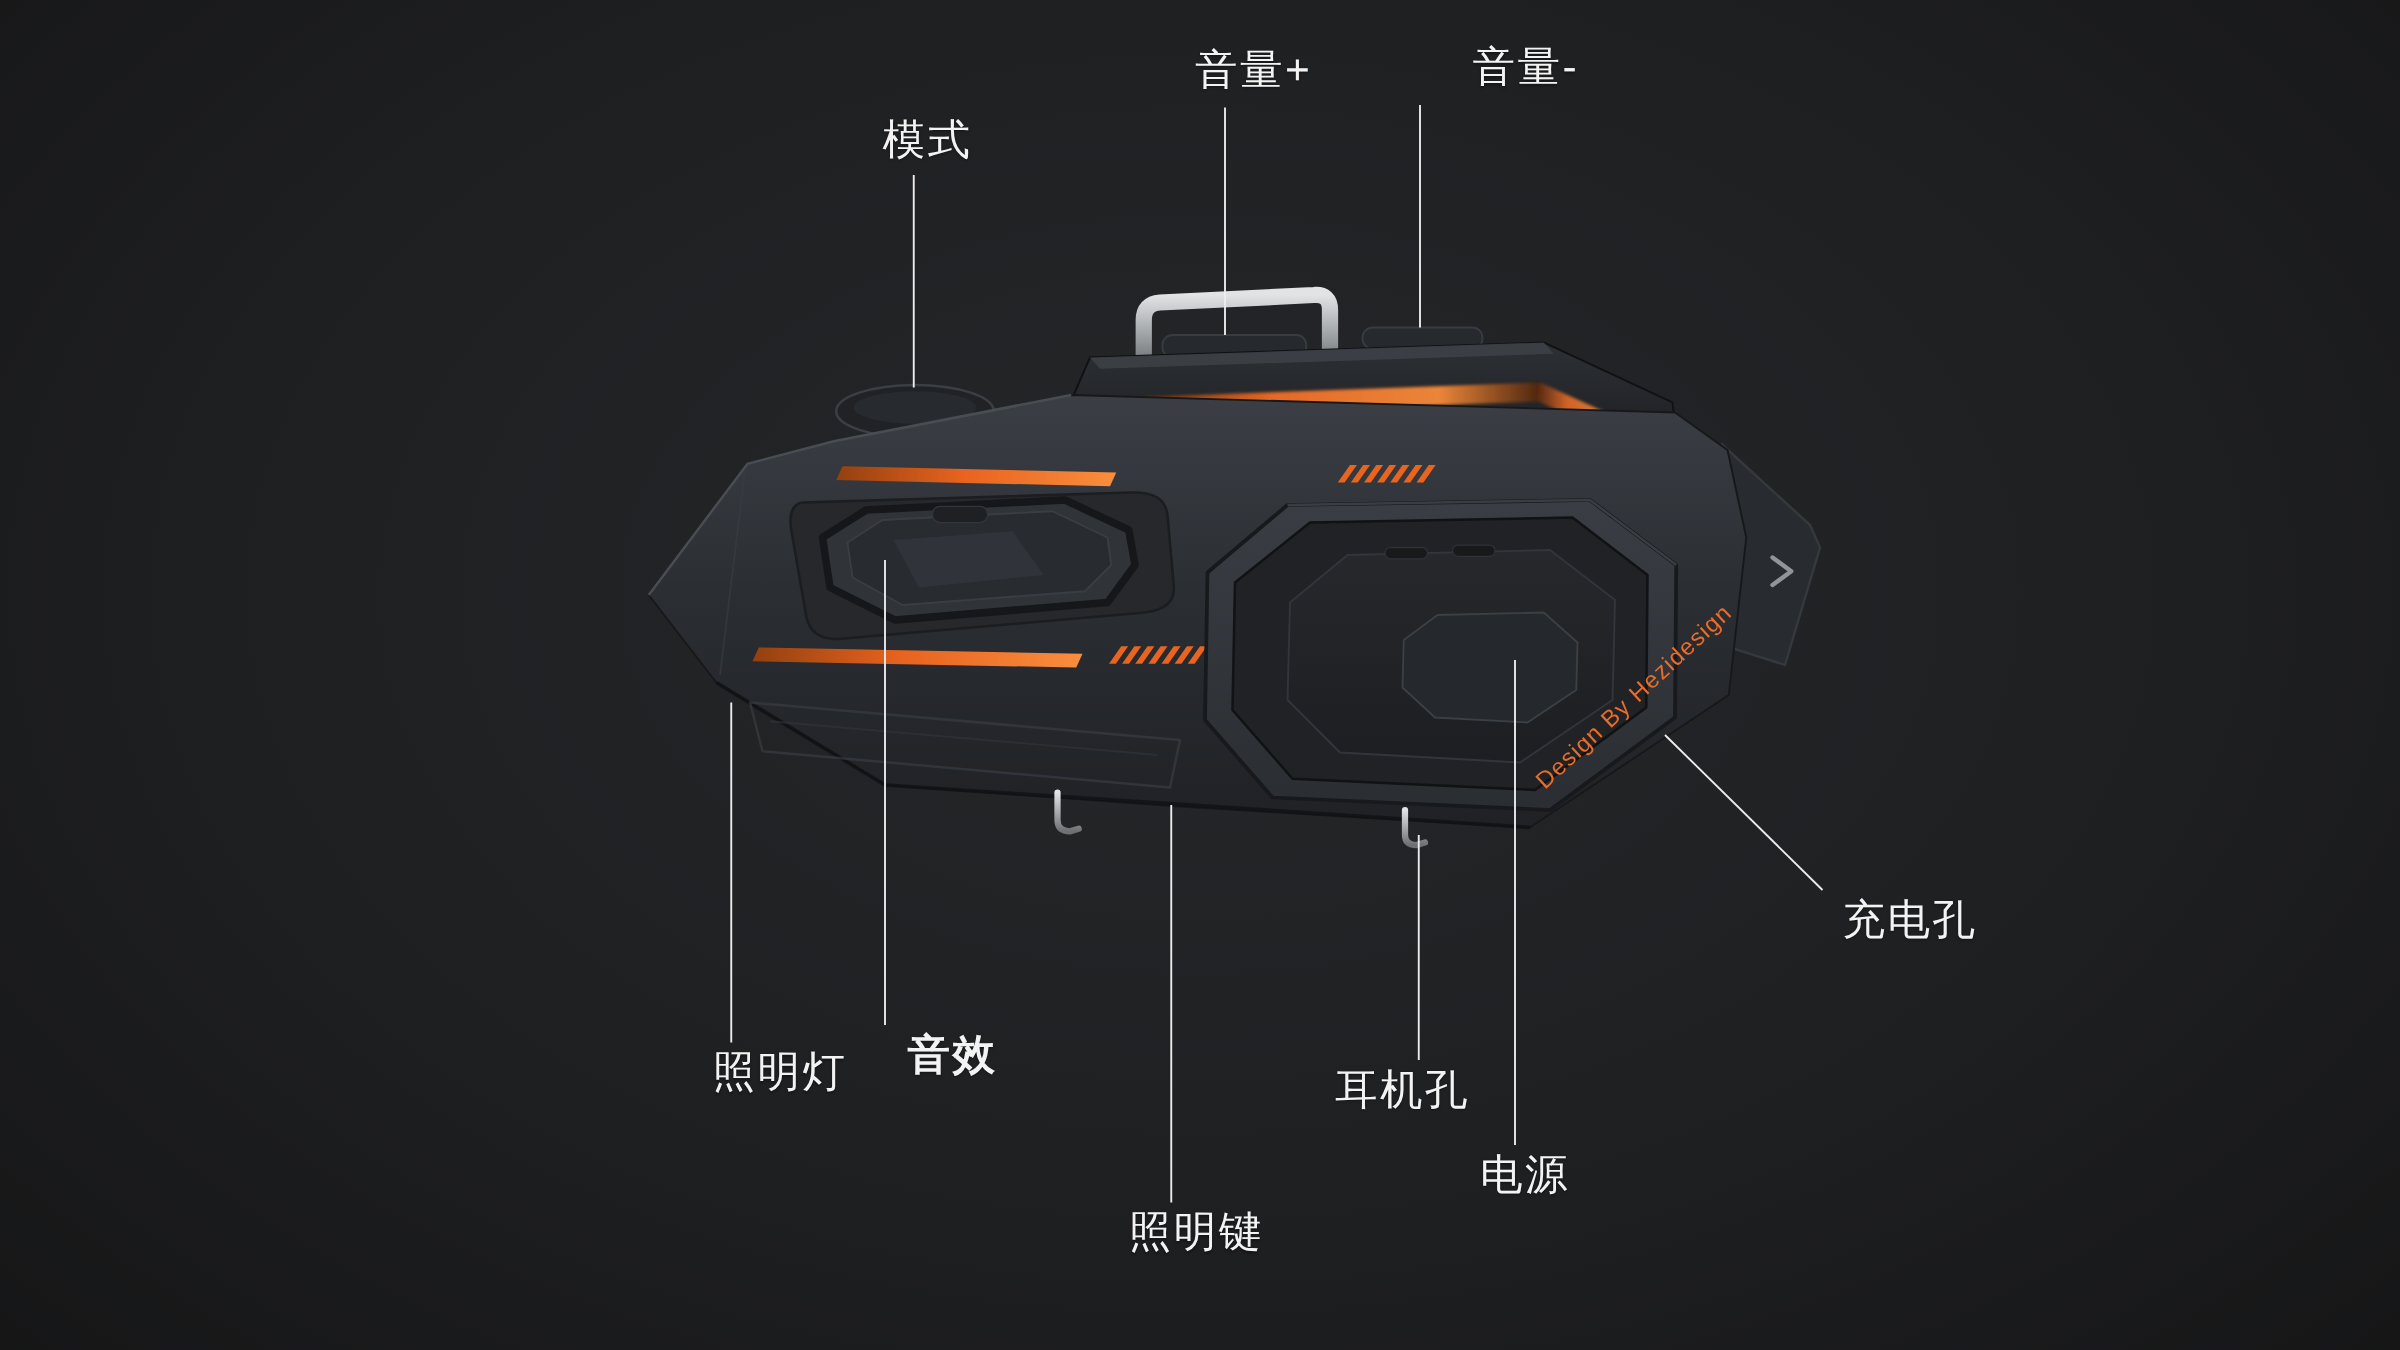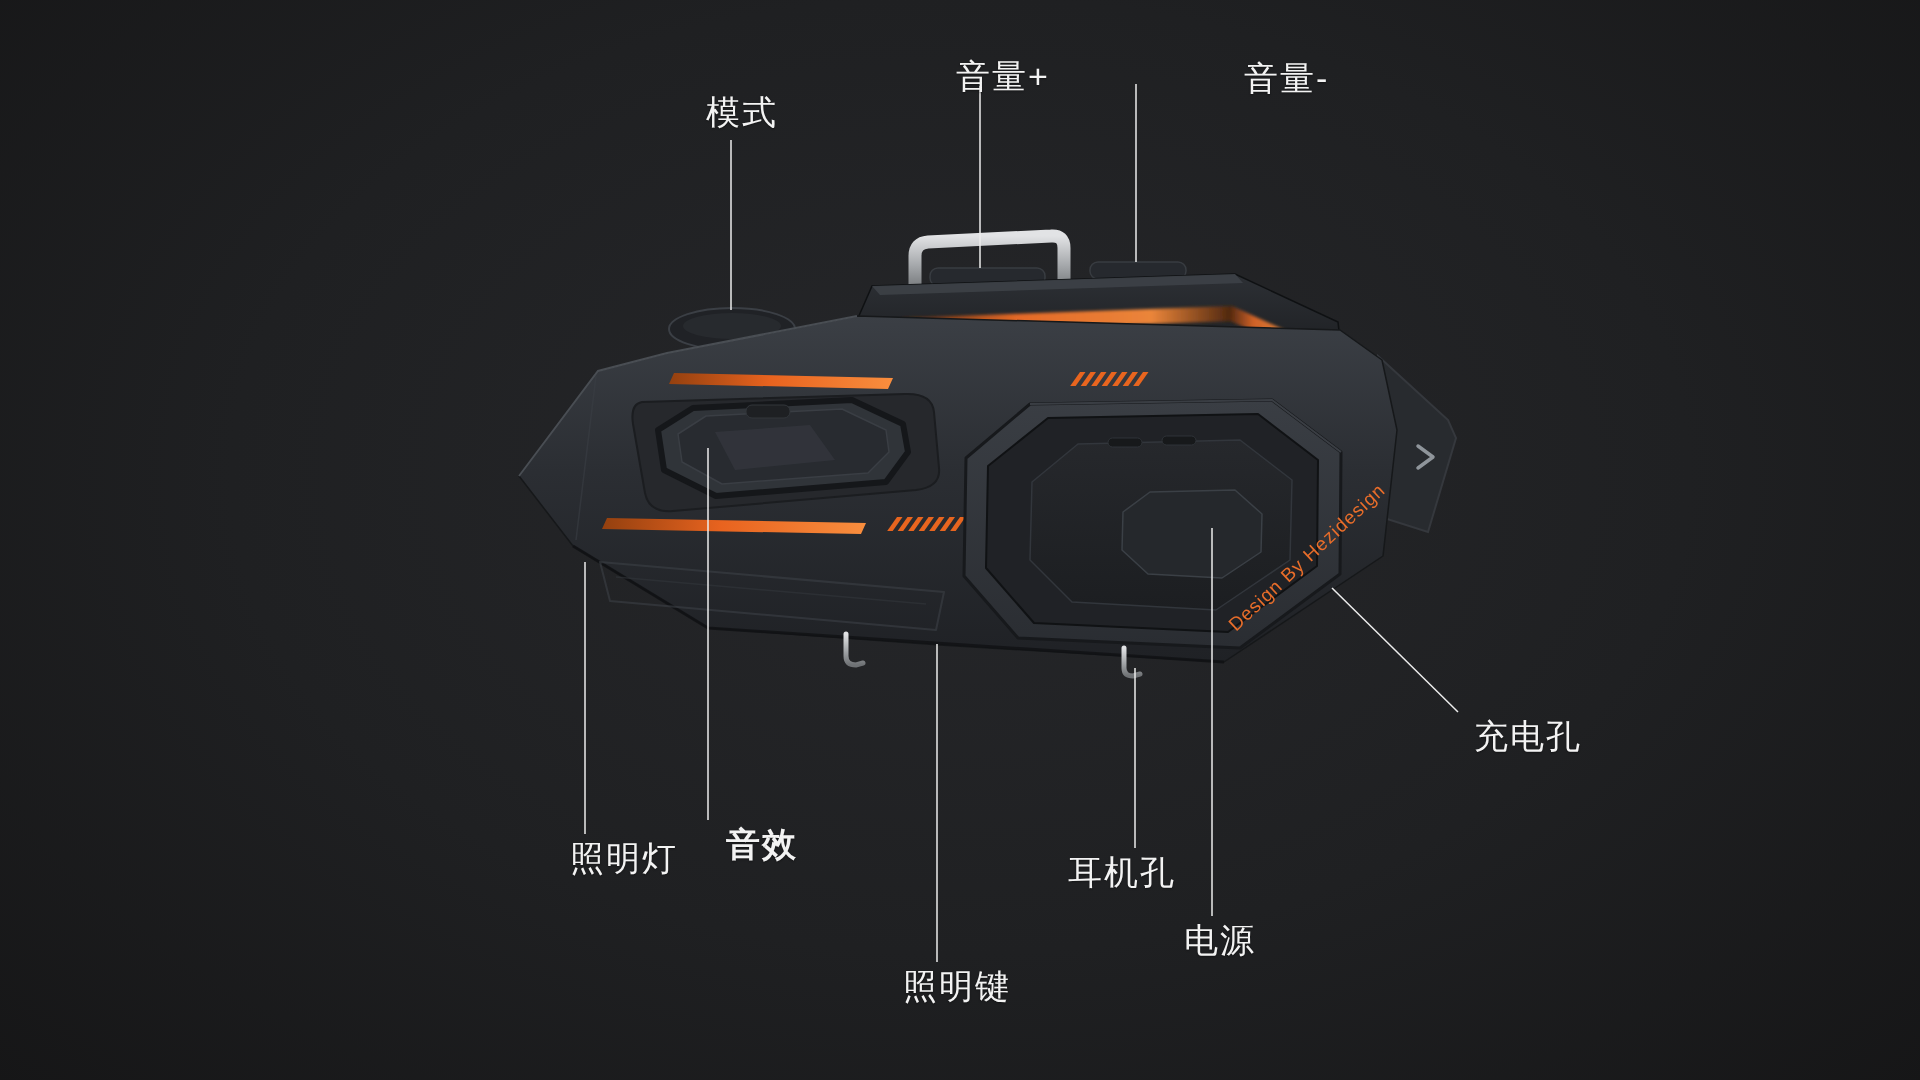--- a/index.html
+++ b/index.html
@@ -155,22 +155,22 @@
       <line x1="1332" y1="588" x2="1458" y2="712"></line>
       <line x1="585" y1="562" x2="585" y2="834"></line>
       <line x1="708" y1="448" x2="708" y2="820"></line>
       <line x1="937" y1="644" x2="937" y2="962"></line>
       <line x1="1135" y1="668" x2="1135" y2="848"></line>
       <line x1="1212" y1="528" x2="1212" y2="916"></line>
     </g>
   </svg>
 
   <div class="callout-label" style="left:706px;  top:94px;">模式</div>
-  <div class="callout-label" style="left:956px;  top:38px;margin-top:20px;">音量+</div>
-  <div class="callout-label" style="left:1244px; top:36px;margin-top:24px;">音量-</div>
+  <div class="callout-label" style="left:956px;  top:38px;">音量+</div>
+  <div class="callout-label" style="left:1178px; top:36px;">音量-</div>
   <div class="callout-label" style="left:1474px; top:718px;">充电孔</div>
   <div class="callout-label" style="left:546px;  top:840px;margin-left:24px;">照明灯</div>
   <div class="callout-label" style="left:726px;  top:826px;font-weight:bold;">音效</div>
   <div class="callout-label" style="left:903px;  top:968px;text-align:center;">照明键</div>
   <div class="callout-label" style="left:1068px; top:854px;text-align:center;">耳机孔</div>
   <div class="callout-label" style="left:1184px; top:922px;">电源</div>
 
 </div>
 
 </body></html>

